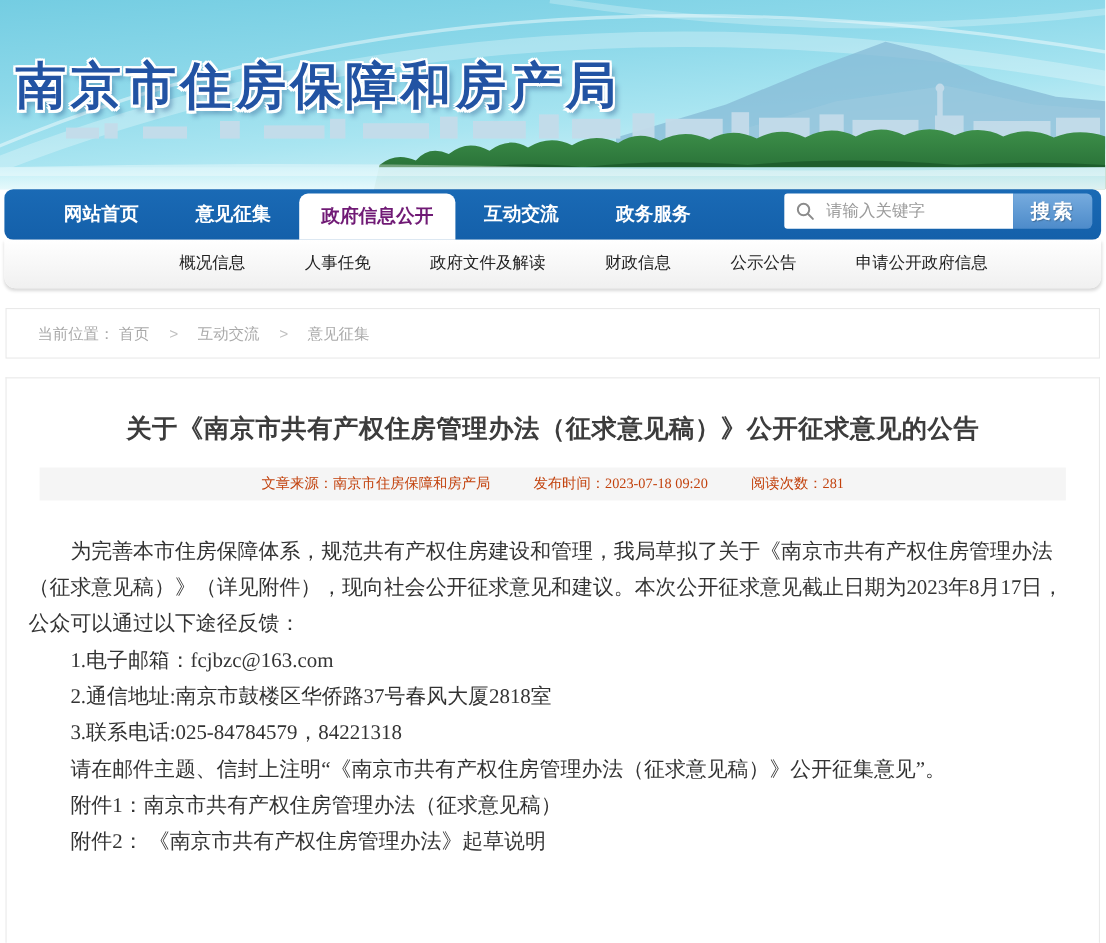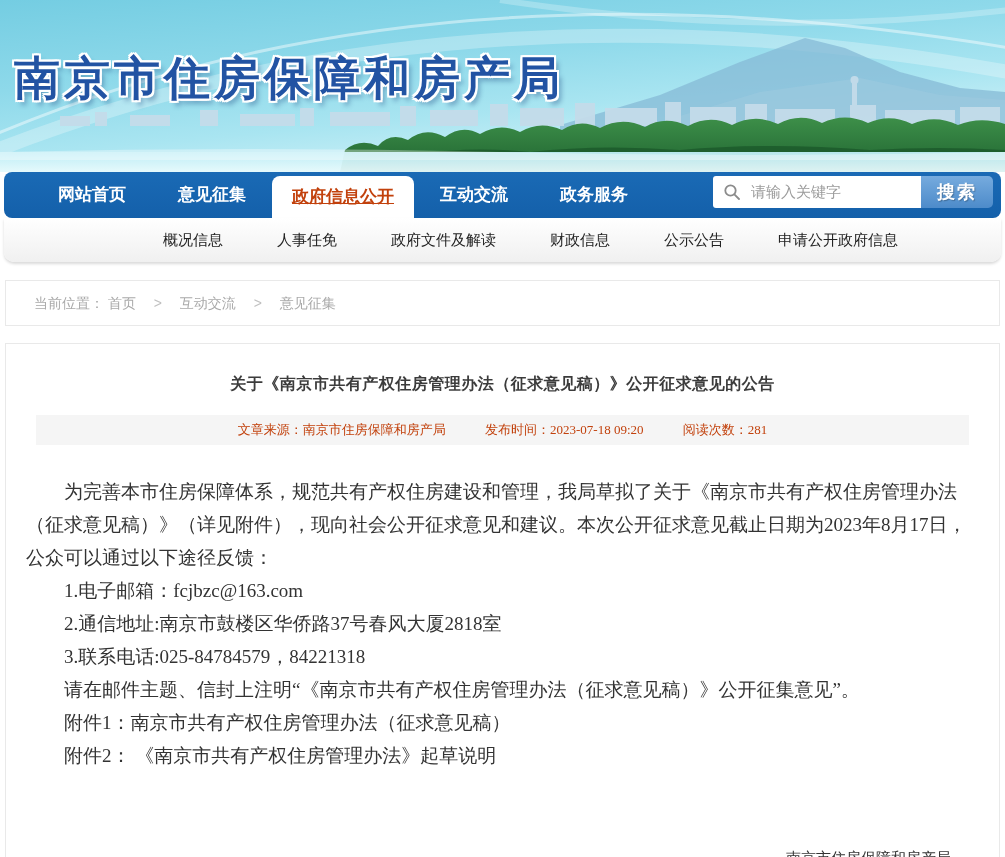--- a/index.html
+++ b/index.html
@@ -30,22 +30,22 @@
   .mainnav {
     position:relative; height:46px; margin:0 4px;
     background:linear-gradient(#1a6ab5,#1460aa);
     border-radius:8px; display:flex; align-items:flex-end; padding:0 8px 0 28px;
   }
   .nav-item {
     color:#fff; font-size:17px; font-weight:bold; text-decoration:none;
     line-height:46px; padding:0 26px; cursor:pointer; white-space:nowrap;
   }
   .nav-item.active {
-    background:#fff; color:#c2410c; border-radius:8px 8px 0 0;
-    line-height:42px; height:42px; padding:0 20px;text-decoration:underline;
+    background:#fff; color:#701a75; border-radius:8px 8px 0 0;
+    line-height:42px; height:42px; padding:0 20px;
   }
   .searchbar { margin-left:auto; display:flex; align-items:center; height:46px; padding-bottom:7px;justify-content:center; }
   .search-box {
     display:flex; align-items:center; background:#fff; height:32px;
     border-radius:3px 0 0 3px; padding:0 4px 0 10px; width:208px;
   }
   .search-box svg { flex:0 0 auto; margin-right:8px; }
   .search-box input {
     border:none; outline:none; font-size:15px; color:#333; width:160px; background:transparent;
     font-family:"Liberation Sans","DejaVu Sans",sans-serif;
@@ -78,21 +78,21 @@
   }
   .breadcrumb a { color:#a9a9a9; text-decoration:none; cursor:pointer; }
   .breadcrumb .sep { margin:0 14px; color:#c0c0c0; }
 
   
   .content {
     margin:17px 5px 0; border:1px solid #e9e9e9; border-bottom:none;
     background:#fff; min-height:512px; padding:0 20px 20px;
   }
   .article-title {
-    text-align:center; font-size:16px; font-weight:600; color:#3c3c3c;
+    text-align:center; font-size:23px; font-weight:600; color:#3c3c3c;
     margin:30px 0 20px; letter-spacing:.5px;
   }
   .meta {
     background:#f5f5f5; height:30px; line-height:30px; text-align:center;
     color:#c2410c; font-size:13px; margin:0 10px;
     font-family:"Liberation Serif","DejaVu Serif",serif;
   }
   .meta .group { margin:0 18px; white-space:nowrap; }
   .article-body {
     margin-top:30px; font-size:19px; color:#333; line-height:33px;

